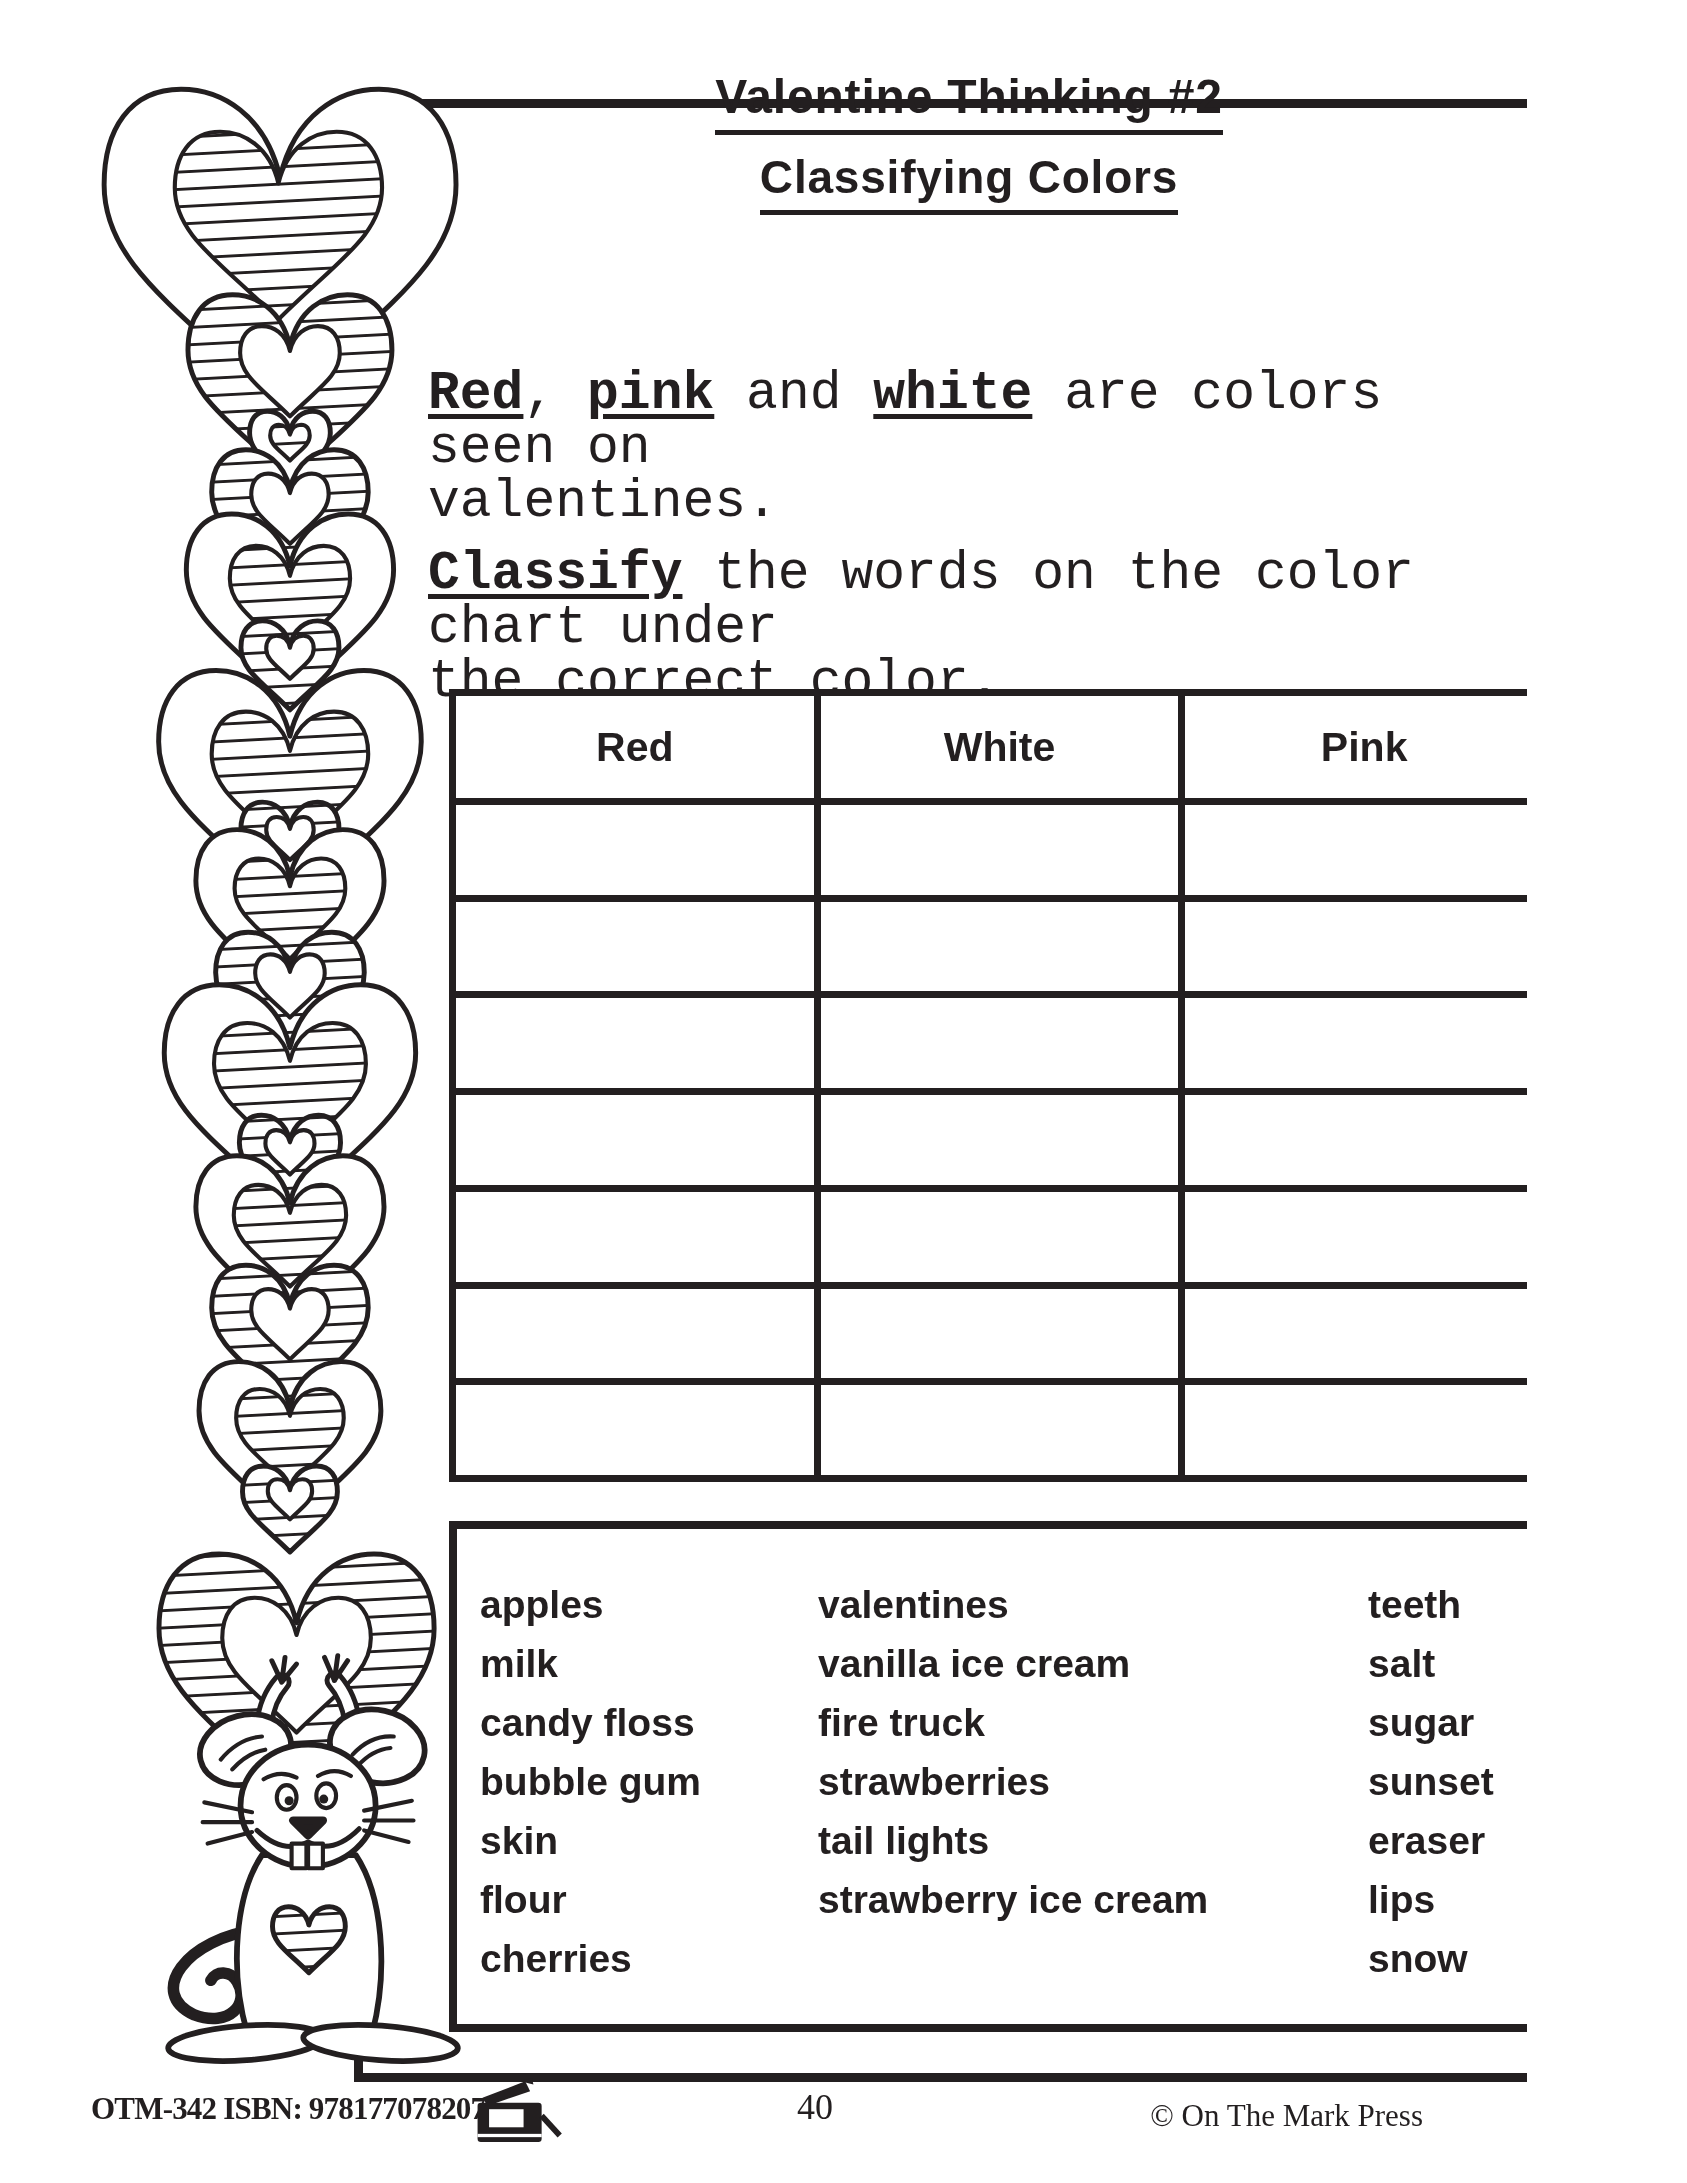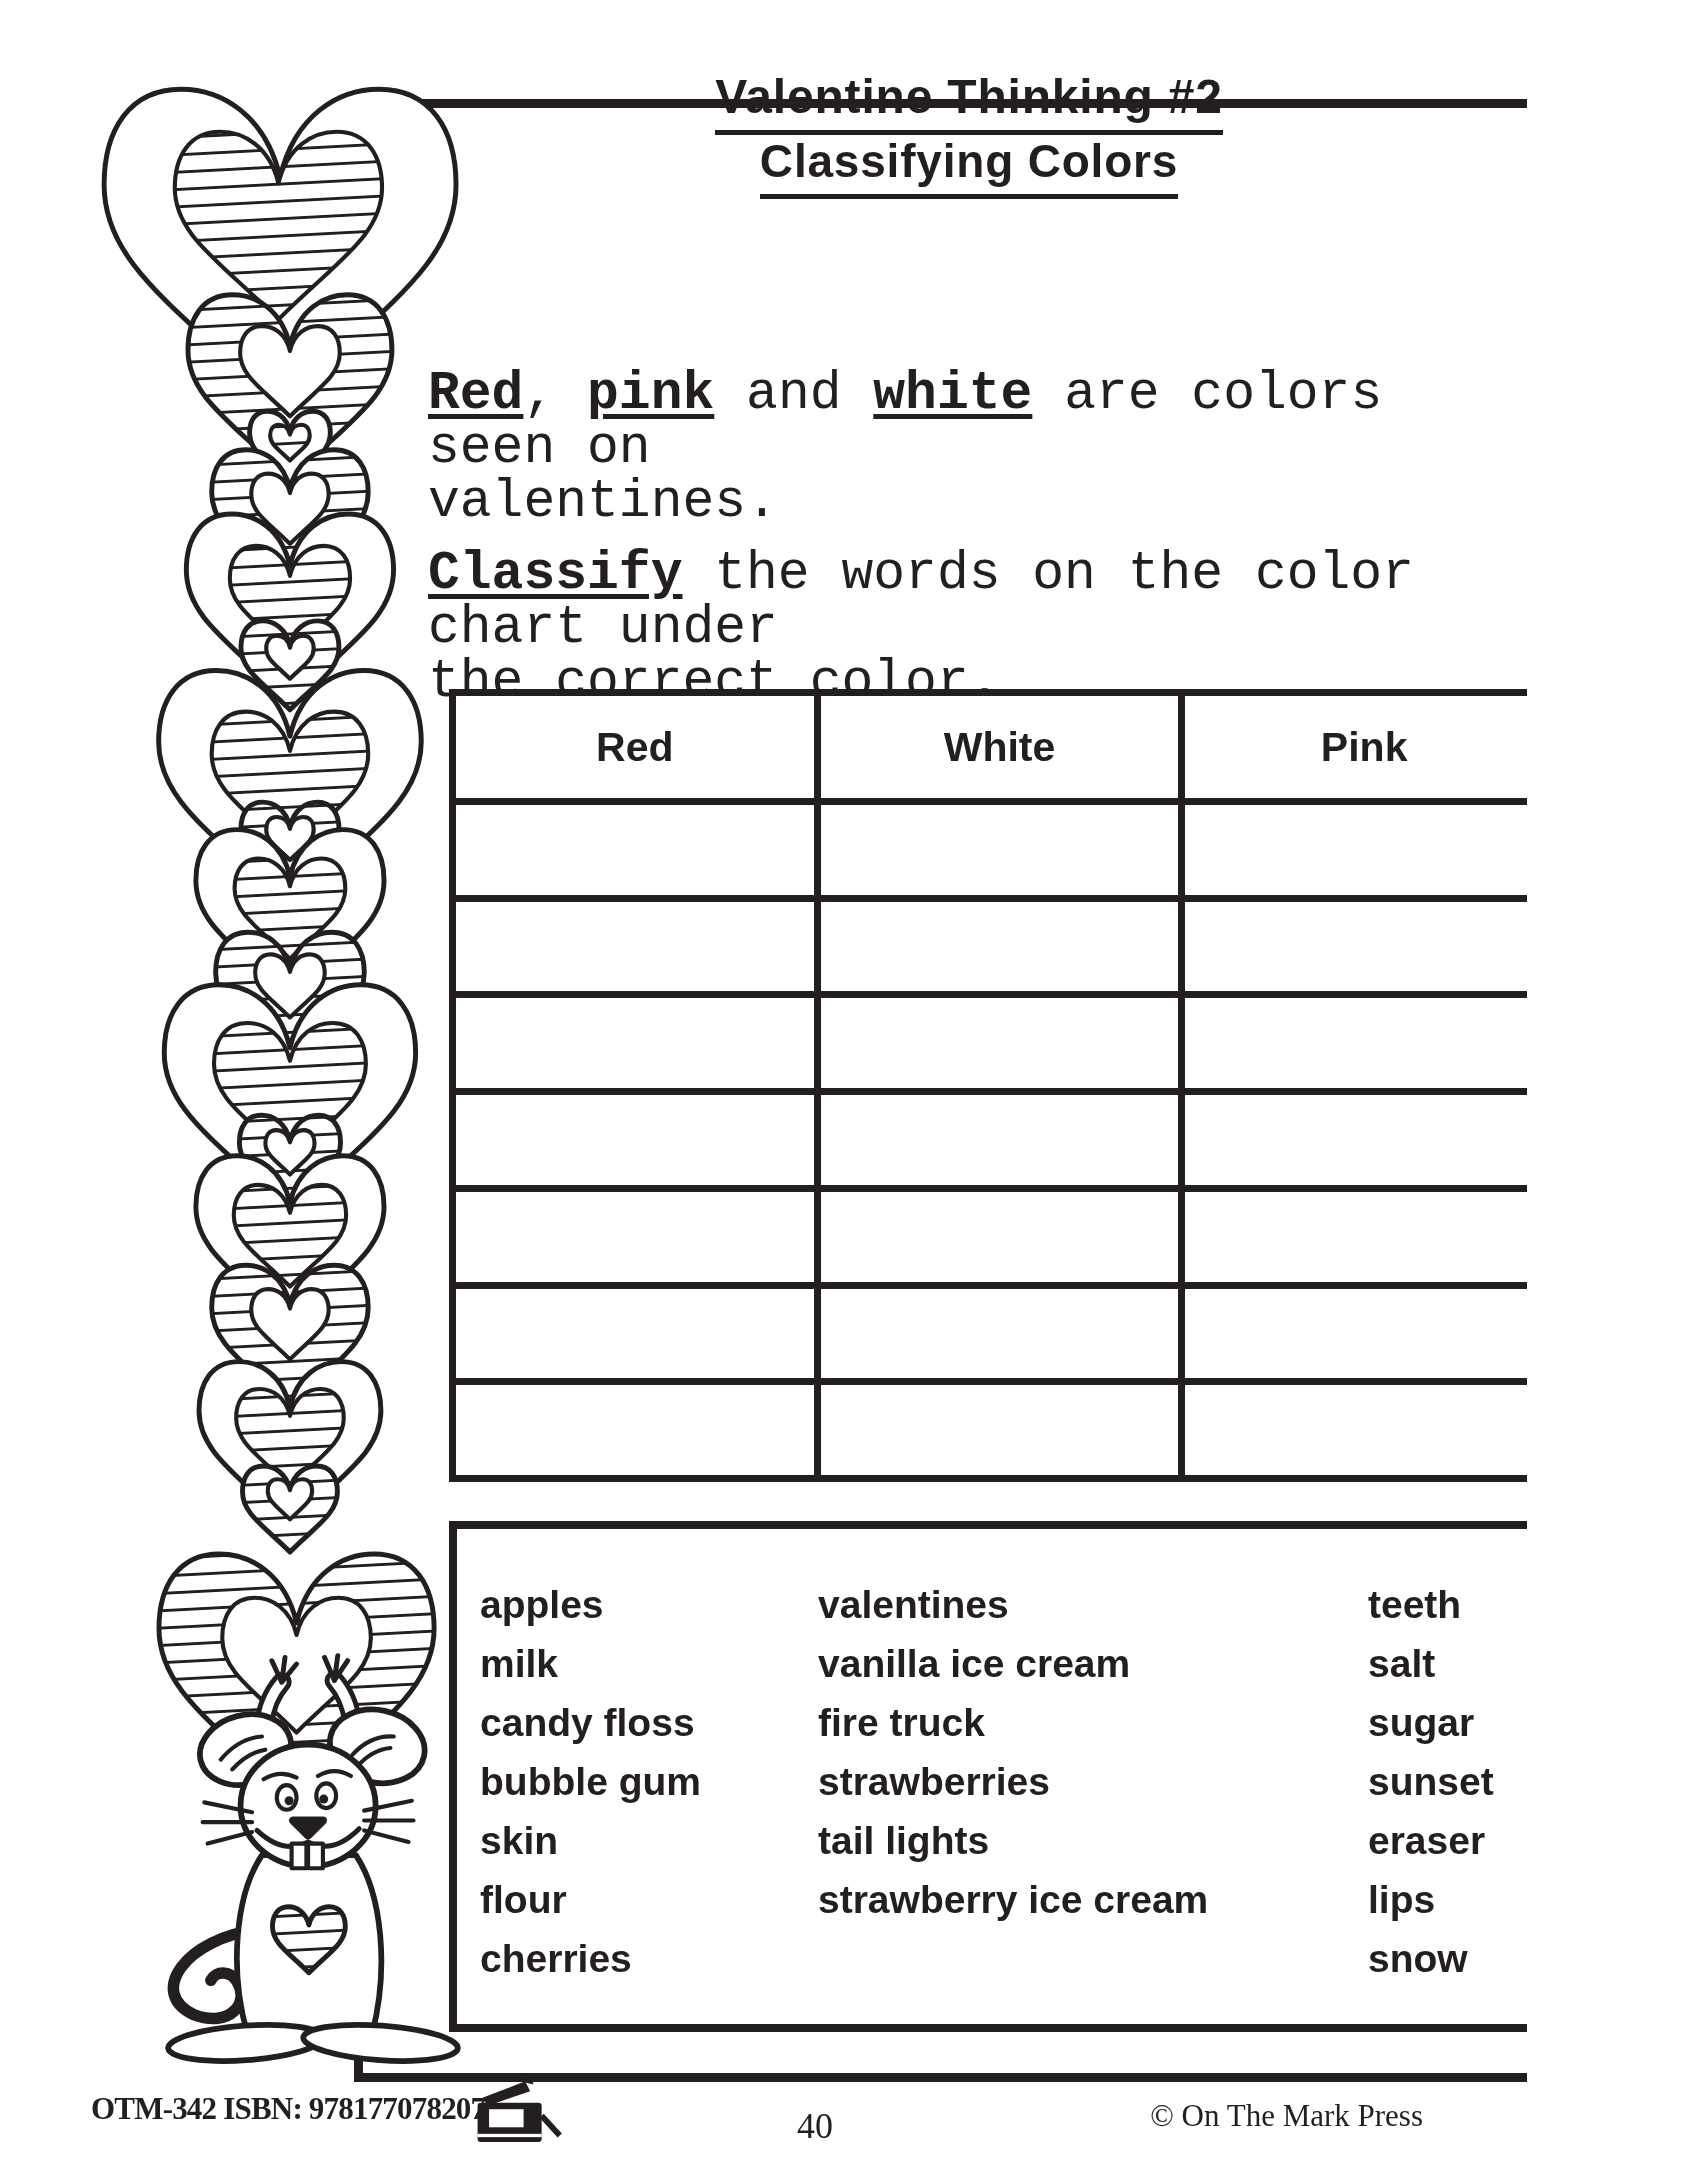--- a/index.html
+++ b/index.html
@@ -10,21 +10,21 @@
   
   #frame{position:absolute;left:354px;top:99px;width:1230px;height:1983px;
          border-top:9px solid #231f20;border-right:9px solid #231f20;
          border-bottom:9px solid #231f20;z-index:1;}
   #frame-left-stub{position:absolute;left:354px;top:1928px;width:9px;height:154px;
          background:#231f20;z-index:1;}
 
   
   .heading{position:absolute;left:354px;width:1230px;text-align:center;font-weight:bold;z-index:2;}
   #title{top:69px;font-size:48px;letter-spacing:0.8px;}
-  #subtitle{top:134px;font-size:46px;letter-spacing:0.8px;}
+  #subtitle{top:150px;font-size:46px;letter-spacing:0.8px;}
   .rule{border-bottom:5px solid #231f20;padding-bottom:6.6px;}
 
   
   .para{position:absolute;left:428px;width:1096px;font-size:53px;line-height:54px;z-index:2;font-family:Liberation Mono, monospace;}
   #intro{top:367px;}
   #instruction{top:547px;}
   .bu{font-weight:bold;text-decoration:underline;text-decoration-thickness:5px;text-underline-offset:5.8px;}
 
   
   #chart{position:absolute;left:449px;top:689px;width:1101px;height:793px;
@@ -42,21 +42,21 @@
   #bank .bank-col:nth-child(2){width:550px;}
   #bank .word{font-size:39px;font-weight:bold;line-height:59px;white-space:nowrap;}
 
   
   #deco{position:absolute;left:0;top:0;width:1687px;height:2183px;z-index:3;pointer-events:none;}
 
   
   .footer{position:absolute;z-index:2;font-family:"Liberation Serif",serif;white-space:nowrap;}
   #footer-left{left:91px;top:2091px;font-size:31px;font-weight:bold;letter-spacing:-0.8px;}
   #copier{left:471px;top:2076px;width:92px;height:73px;position:absolute;z-index:2;}
-  #page-number{left:774px;top:2086px;width:82px;text-align:center;font-size:36px;margin-top:19px;}
+  #page-number{left:774px;top:2086px;width:82px;text-align:center;font-size:36px;}
   #footer-right{right:104px;top:2098px;font-size:31px;}
 </style>
 </head>
 <body>
 
 <div id="page">
 
   <div id="frame"></div>
   <div id="frame-left-stub"></div>
 

